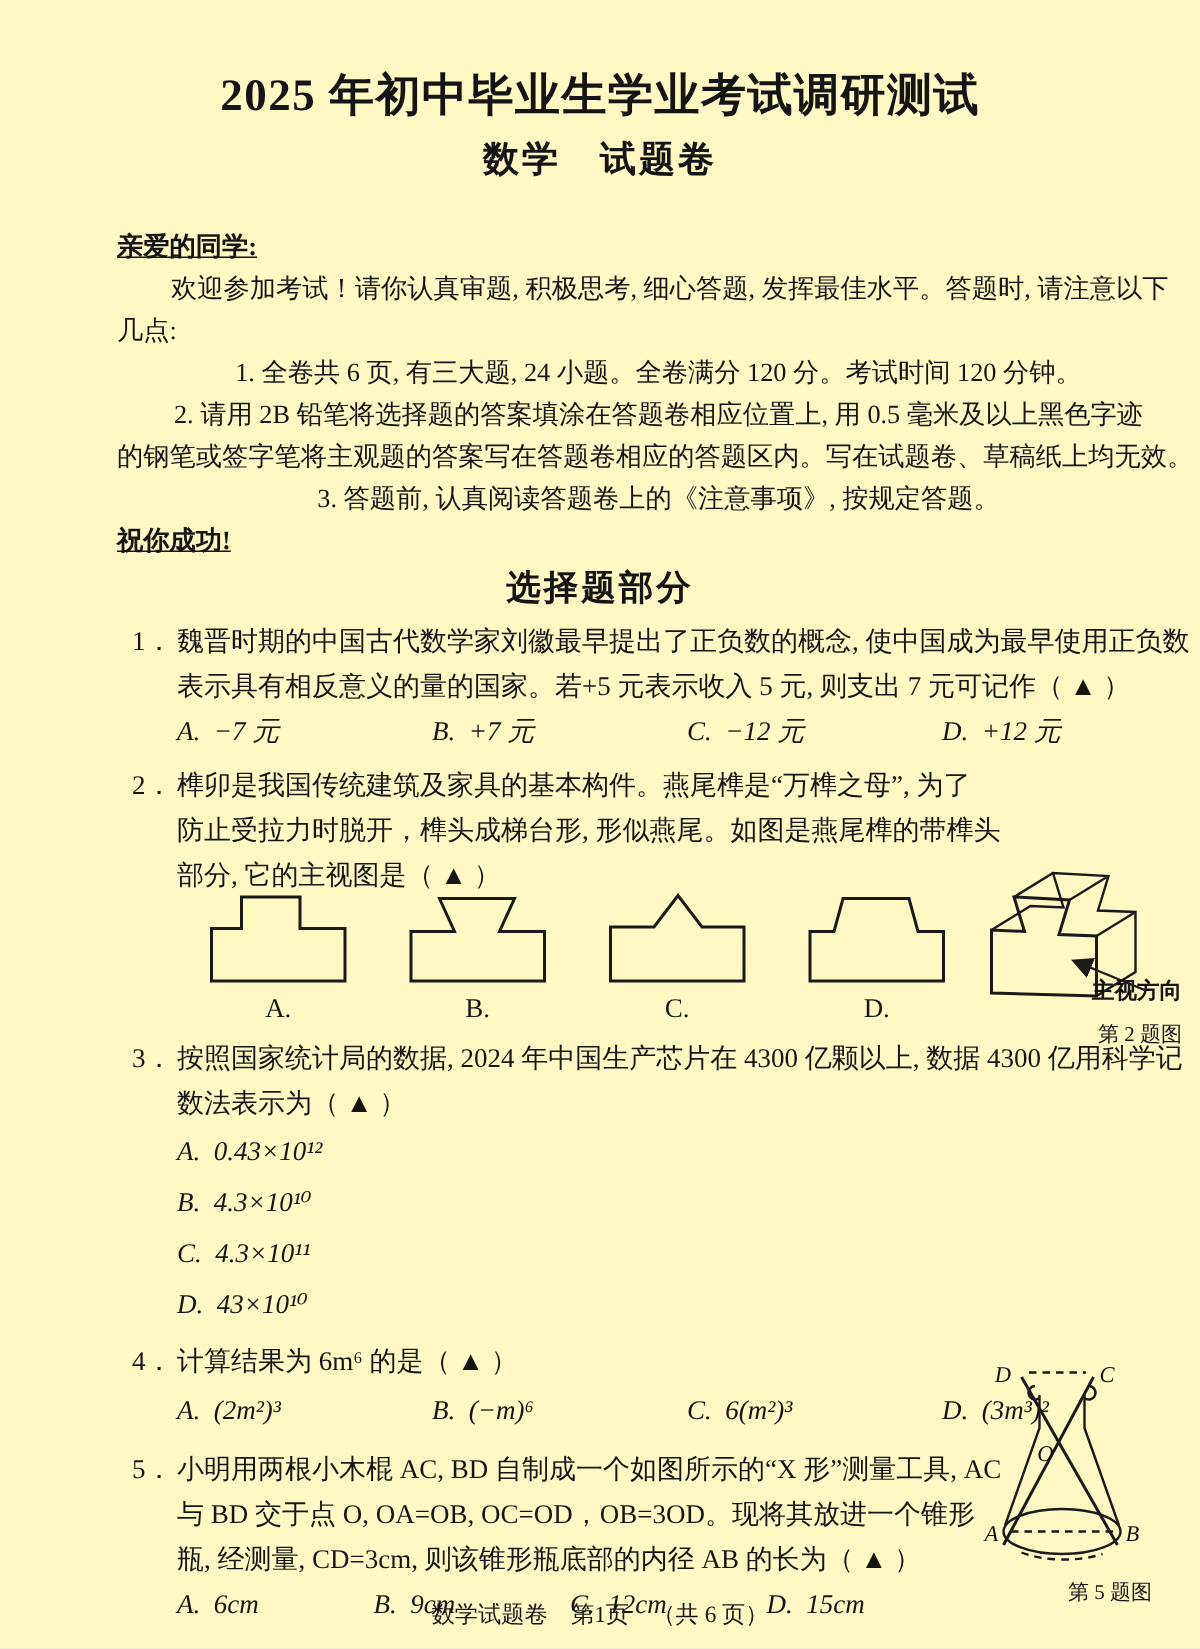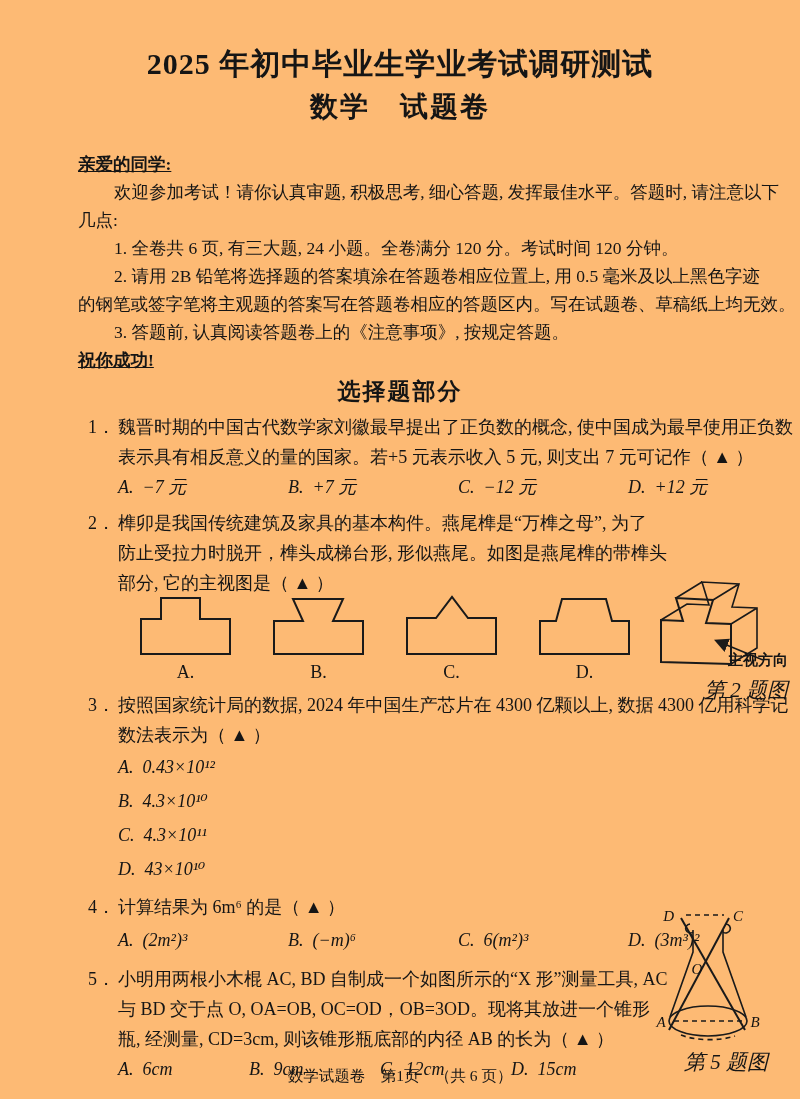--- a/index.html
+++ b/index.html
@@ -1,29 +1,29 @@
 <!DOCTYPE html>
 <html><head>
 <meta charset="utf-8">
 <style>
   html,body { margin:0; padding:0; background:#e8e8e8; }
   .page {
     position:relative; width:800px; height:1099px; margin:0 auto;
-    background:#fdba74; color:#151515; overflow:hidden;
+    background:#fef9c3; color:#151515; overflow:hidden;
     font-family:"Liberation Serif","DejaVu Serif",serif;
   }
   .page * { margin:0; padding:0; box-sizing:border-box; }
 
   .title-main { margin-top:46px; text-align:center; font-size:30px; font-weight:700; letter-spacing:1px; line-height:36px; }
-  .title-sub  { margin-top:8px;  text-align:center; font-size:28px; font-weight:700; letter-spacing:2px; line-height:34px; }
+  .title-sub  { margin-top:8px;  text-align:center; font-size:24px; font-weight:700; letter-spacing:2px; line-height:34px; }
 
   .intro { margin:26px 36px 0 78px; font-size:17.5px; line-height:28px; }
   .intro p { white-space:nowrap; }
   .bold { font-weight:700;text-decoration:underline; }
-  .ind  { text-indent:36px; }
+  .ind  { text-indent:36px;text-align:center; }
 
   .sec-heading { margin-top:4px; text-align:center; font-size:23px; font-weight:700; line-height:30px; letter-spacing:2px;font-family:Liberation Mono, monospace; }
 
   .instr { margin:12px 36px 0 78px; font-size:18px; line-height:30px; }
   .instr p { white-space:nowrap; }
   .instr .cont { padding-left:32px; }
 
   .questions { margin:4px 0 0 88px; font-size:18px; }
   .q { margin-top:6px; line-height:30px; }
   .q p { white-space:nowrap; }
@@ -37,21 +37,21 @@
   .shape-cell { width:95px; margin-right:38px; text-align:center; }
   .shape-cell svg { display:block; }
   .shape-label { margin-top:4px; font-size:18px; line-height:24px; }
 
   .fig { position:absolute; text-align:right; }
   .fig2 { left:636px; top:558px; width:152px; }
   .fig2 .dir-label { margin-top:-24px; padding-left:56px; font-size:15px; font-weight:700; line-height:20px; white-space:nowrap; }
   .fig2 .fig-caption { margin-top:8px; }
   .fig5 { left:642px; top:904px; width:126px; }
   .fig5 .fig-caption { margin-top:0px; }
-  .fig-caption { font-size:21px; line-height:24px; white-space:nowrap;font-style:italic; }
+  .fig-caption { font-size:14px; line-height:24px; white-space:nowrap; }
 
   .footer { position:absolute; left:0; top:1066px; width:100%; text-align:center; font-size:15.5px; white-space:nowrap; }
 
   svg .ln { stroke:#1a1a1a; stroke-width:2; fill:none; }
   svg .thin { stroke:#1a1a1a; stroke-width:1.6; fill:none; }
   svg .dash { stroke:#1a1a1a; stroke-width:1.6; fill:none; stroke-dasharray:5 4; }
   svg text { fill:#111; font-size:15px; font-style:italic; font-family:"Liberation Serif","DejaVu Serif",serif; }
 </style>
 </head>
 <body>

